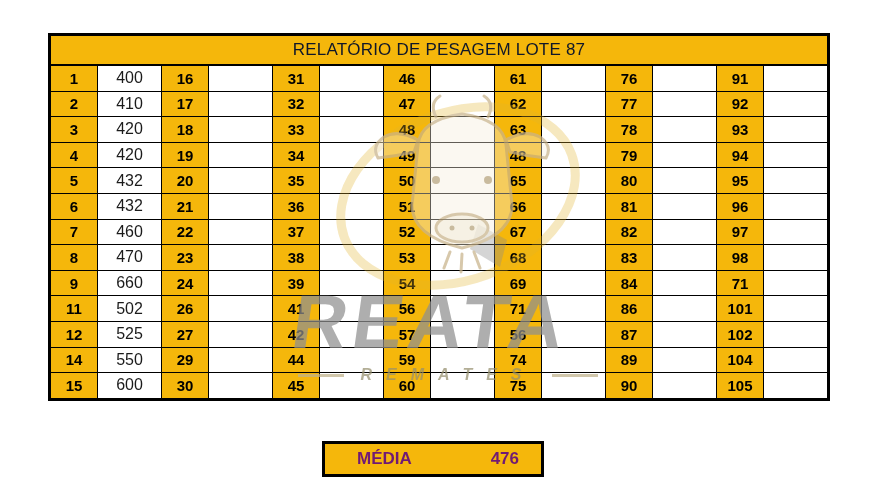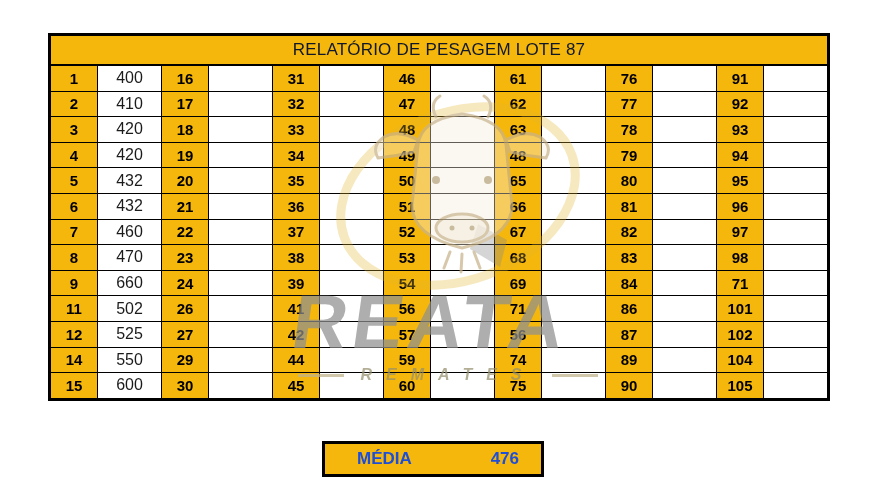--- a/index.html
+++ b/index.html
@@ -26,21 +26,21 @@
     background:#F5B70B;font-weight:bold;font-size:15px;color:#000;width:46px;
   }
   .wtable td.val{
     background:#ffffff;font-size:16px;color:#1b1b1b;width:63px;font-weight:normal;
   }
   
   .media-box{
     position:absolute;left:322px;top:441px;width:216px;height:30px;
     background:#F5B70B;border:3px solid #000;
     display:flex;align-items:center;
-    font-weight:bold;font-size:17px;color:#1d4ed8;
+    font-weight:bold;font-size:17px;color:#701a75;
   }
   .media-label{width:55%;text-align:center;}
   .media-value{flex:1;text-align:right;padding-right:22px;}
   
   .watermark{
     position:absolute;left:0;top:0;width:877px;height:497px;
     pointer-events:none;z-index:5;opacity:.72;
   }
   .wm-brand{
     position:absolute;left:293px;top:284px;

